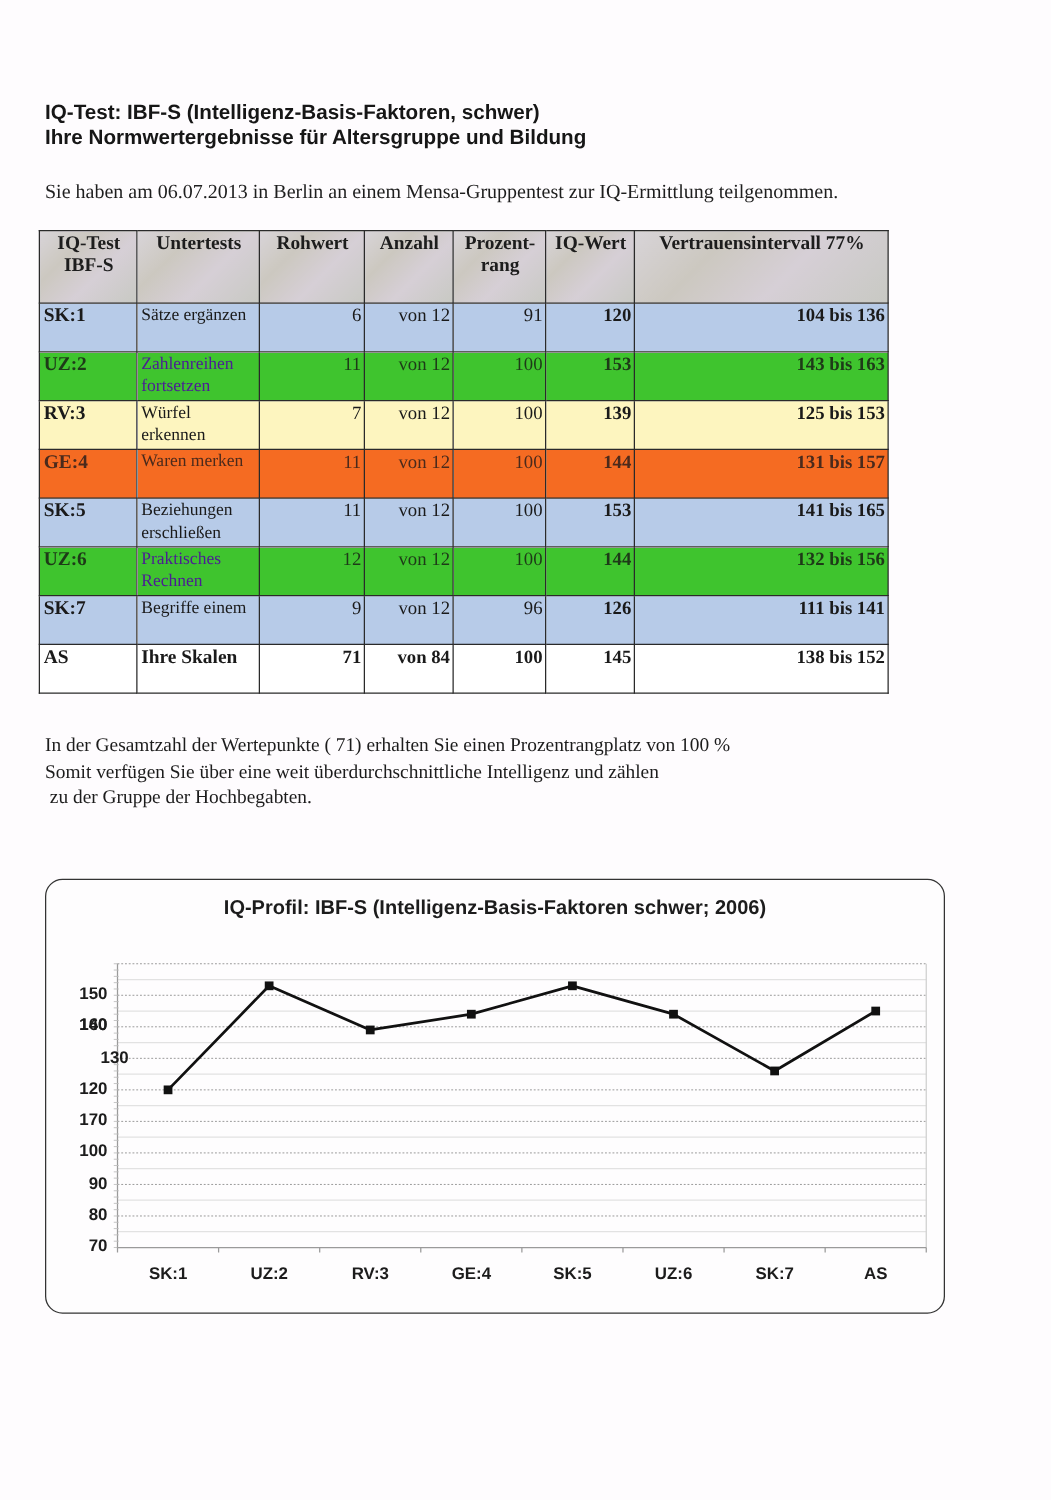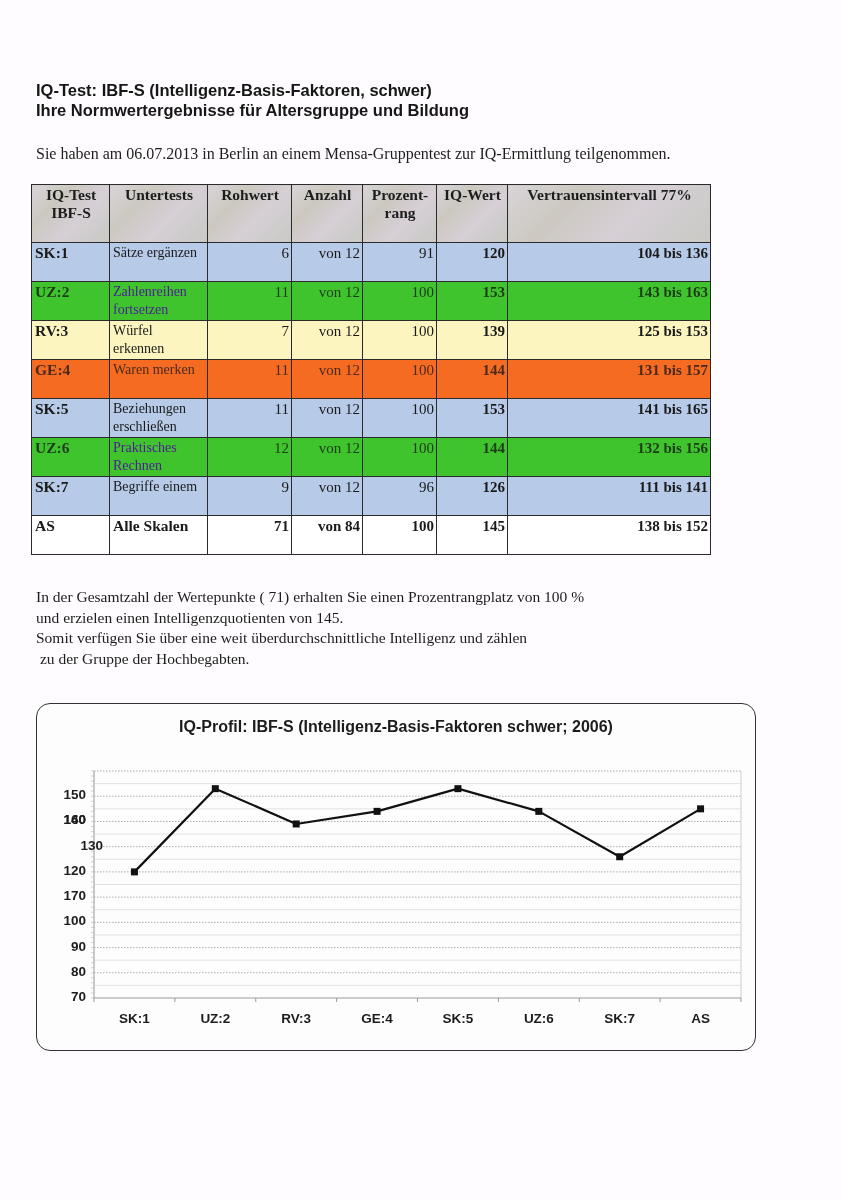--- a/index.html
+++ b/index.html
@@ -170,33 +170,32 @@
       <td class="code">SK:7</td>
       <td class="name">Begriffe einem</td>
       <td class="num">9</td>
       <td class="num">von 12</td>
       <td class="num">96</td>
       <td class="iq">126</td>
       <td class="ci">111 bis 141</td>
     </tr>
     <tr class="total">
       <td class="code">AS</td>
-      <td class="name">Alle Skalen</td>
+      <td class="name">Ihre Skalen</td>
       <td class="num">71</td>
       <td class="num">von 84</td>
       <td class="num">100</td>
       <td class="iq">145</td>
       <td class="ci">138 bis 152</td>
     </tr>
   </tbody>
 </table>
 
 <div class="summary">
   <div>In der Gesamtzahl der Wertepunkte ( 71) erhalten Sie einen Prozentrangplatz von 100 %</div>
-  <div>und erzielen einen Intelligenzquotienten von 145.</div>
   <div>Somit verfügen Sie über eine weit überdurchschnittliche Intelligenz und zählen</div>
   <div style="white-space:pre"> zu der Gruppe der Hochbegabten.</div>
 </div>
 
 <div class="chart-frame">
   <div class="chart-title">IQ-Profil: IBF-S (Intelligenz-Basis-Faktoren schwer; 2006)</div>
   <svg class="plot" id="plot" width="718" height="346">
       <line x1="57" x2="704" y1="281.3888888888889" y2="281.3888888888889" stroke="#e2e2e2" stroke-width="1"></line>
       <line x1="57" x2="704" y1="256.1666666666667" y2="256.1666666666667" stroke="#e2e2e2" stroke-width="1"></line>
       <line x1="57" x2="704" y1="230.94444444444446" y2="230.94444444444446" stroke="#e2e2e2" stroke-width="1"></line>

